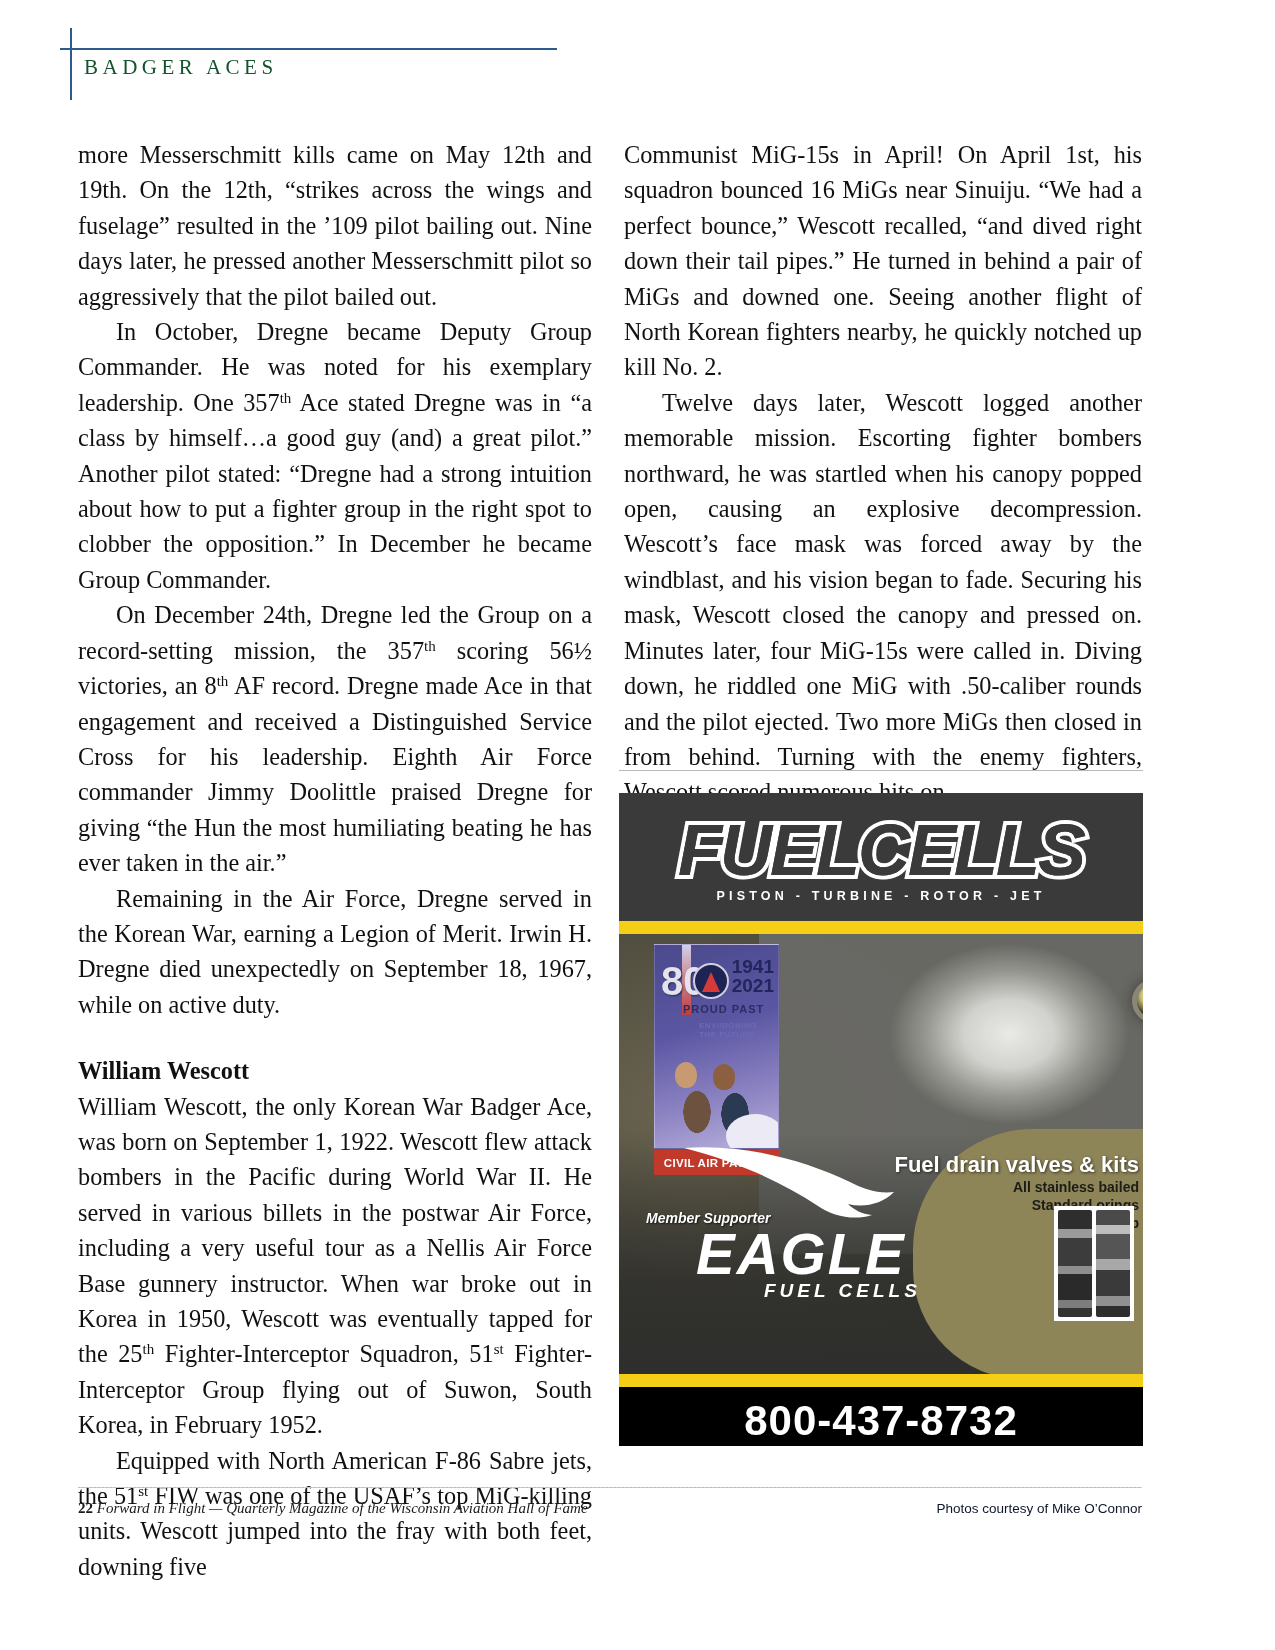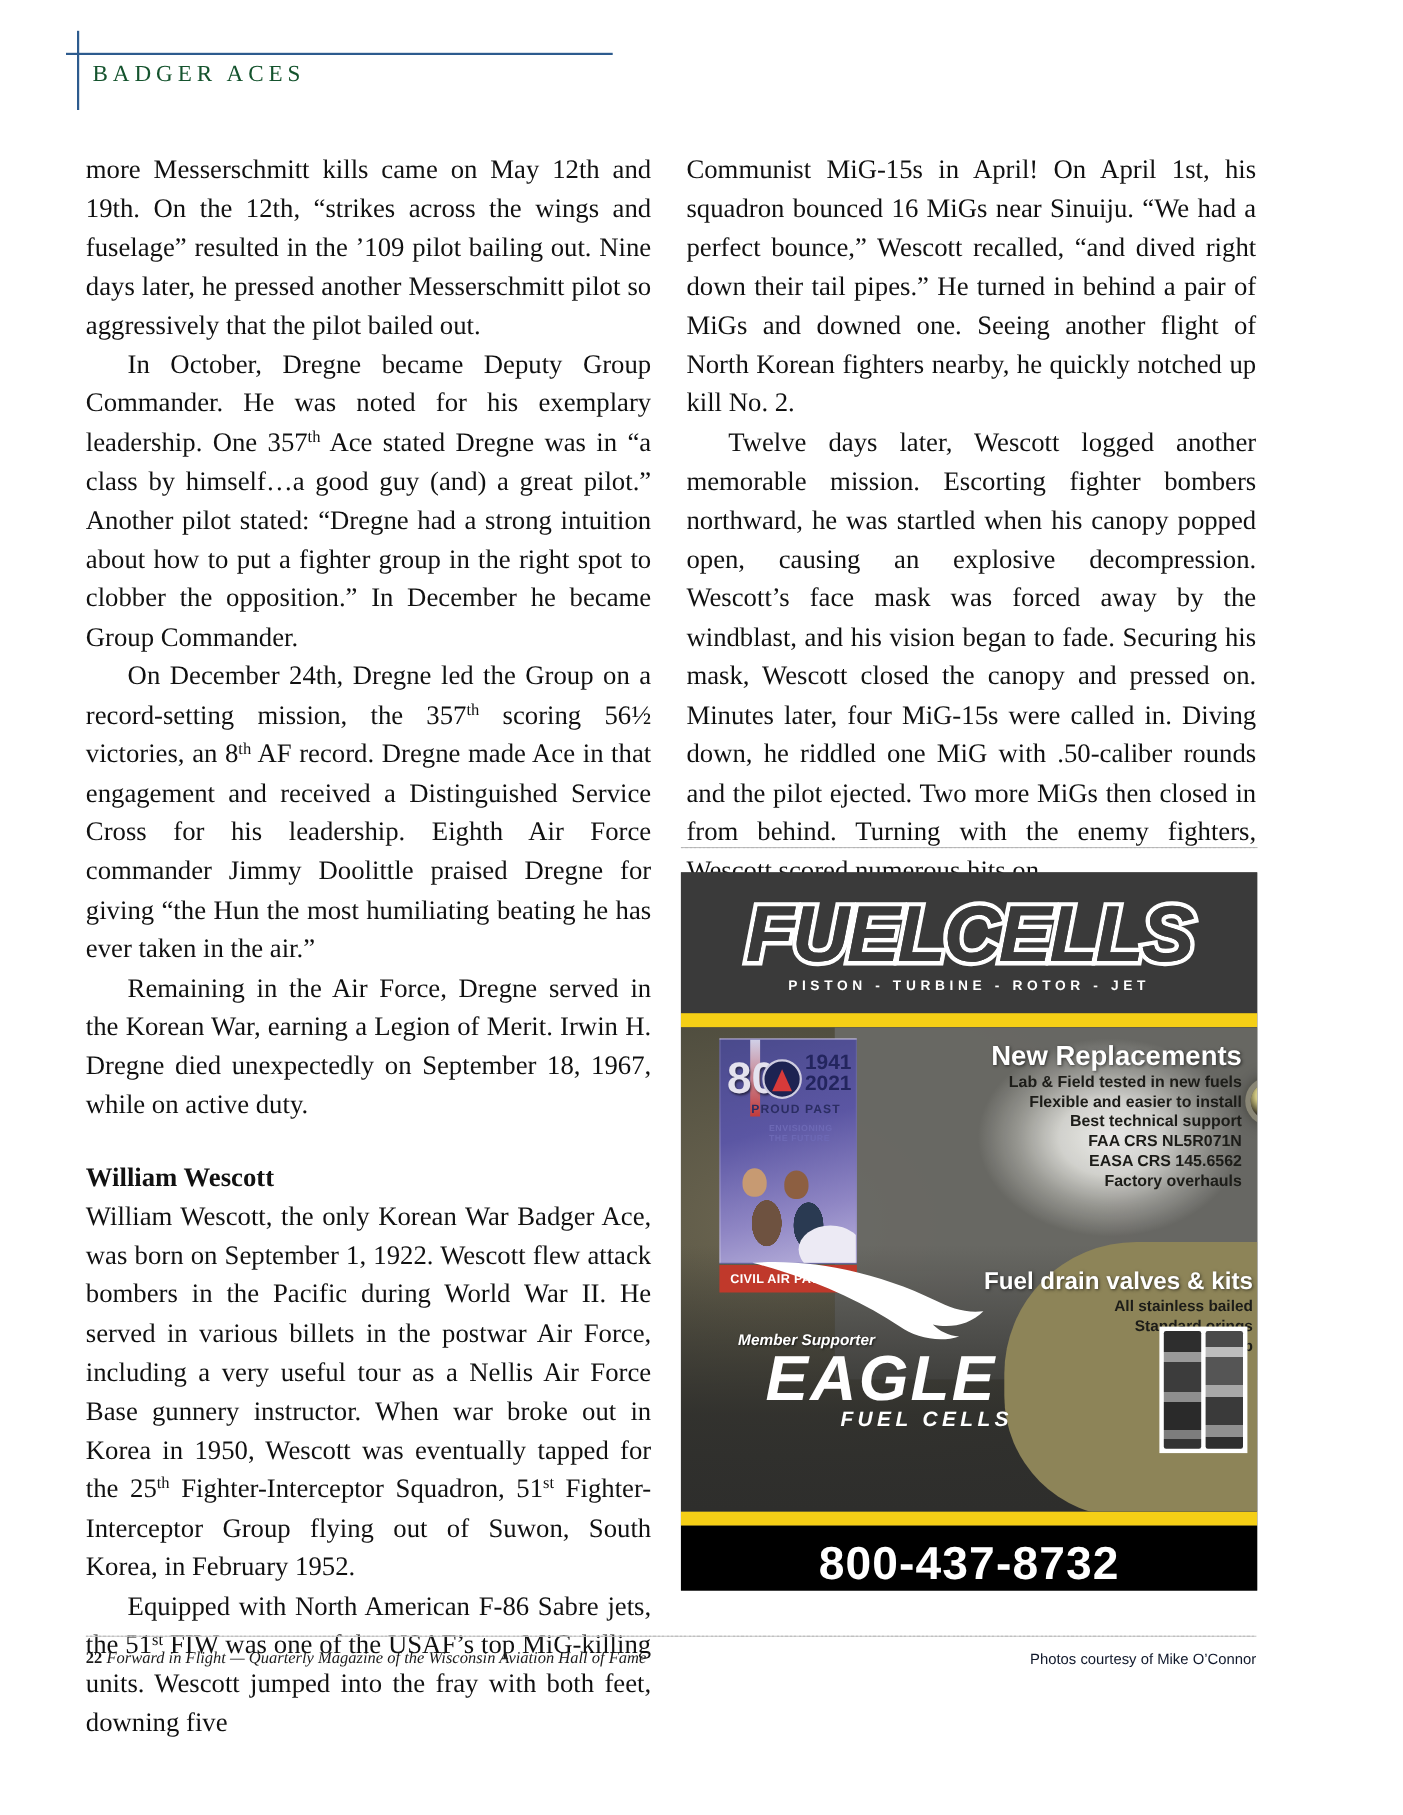--- a/index.html
+++ b/index.html
@@ -208,21 +208,21 @@
   .cap-redbar {
     position:absolute; left:35px; top:216px; width:125px; height:25px;
     background:#c0392b;
     display:flex; align-items:center; justify-content:center;
   }
   .cap-redbar span {
     font-family:"Liberation Sans", sans-serif;
     font-weight:700; font-size:11.5px; letter-spacing:.3px; color:#fff;
   }
   .cap-member {
-    position:absolute; left:52px; top:244px; width:135px;
+    position:absolute; left:27px; top:244px; width:135px;
     font-family:"Liberation Sans", sans-serif;
     font-weight:700; font-style:italic; font-size:14px; color:#fff;
     text-shadow:1px 1px 2px rgba(0,0,0,.7);
     margin-top:32px;
   }
 
   
   .newrep {
     position:absolute; right:14px; top:12px; width:265px; text-align:right;
   }
@@ -384,29 +384,20 @@
       <div class="cap-people"></div>
       <div class="cap-head1"></div>
       <div class="cap-head2"></div>
       <div class="cap-cloud"></div>
     </div>
     <div class="cap-redbar">
       <span>CIVIL AIR PATROL</span>
     </div>
     <div class="cap-member">Member Supporter</div>
 
-    <div class="newrep">
-      <div class="newrep-h">New Replacements</div>
-      <div class="newrep-l">Lab &amp; Field tested in new fuels</div>
-      <div class="newrep-l">Flexible and easier to install</div>
-      <div class="newrep-l">Best technical support</div>
-      <div class="newrep-l">FAA CRS NL5R071N</div>
-      <div class="newrep-l">EASA CRS 145.6562</div>
-      <div class="newrep-l">Factory overhauls</div>
-    </div>
 
     <div class="fdv">
       <div class="fdv-h">Fuel drain valves &amp; kits</div>
       <div class="fdv-l">All stainless bailed</div>
       <div class="fdv-l">Standard orings</div>
       <div class="fdv-l">TSO C76b</div>
     </div>
     <div class="valve-img">
       <div class="valve-a"></div>
       <div class="valve-b"></div>

